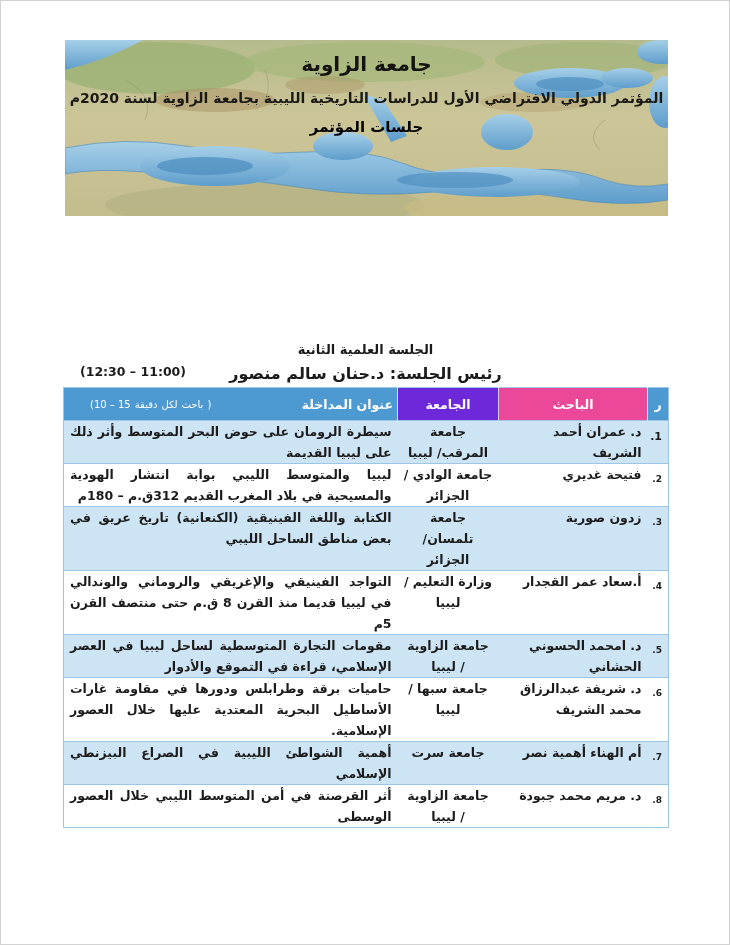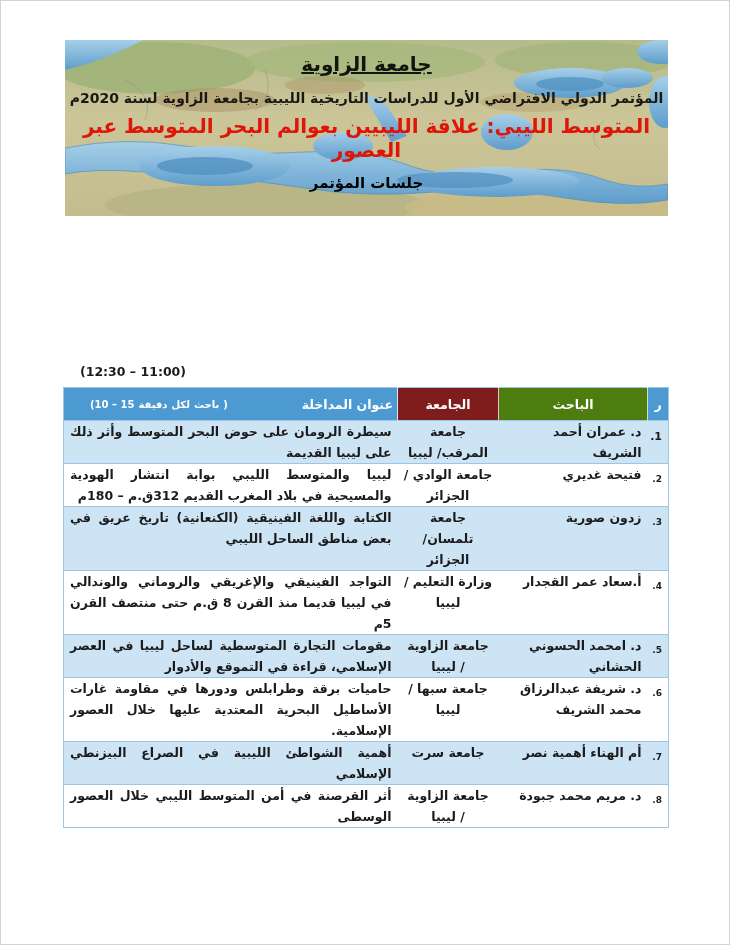--- a/index.html
+++ b/index.html
@@ -9,21 +9,21 @@
     box-shadow:inset 0 0 0 1px #d2d2d2;
   }
   
   #banner{position:absolute;left:65px;top:40px;width:603px;height:176px;}
   #banner svg{position:absolute;left:0;top:0;}
   .banner-text{
     position:absolute;left:0;top:0;width:100%;height:100%;
     display:flex;flex-direction:column;align-items:center;
     direction:rtl;text-align:center;font-weight:700;
   }
-  .bl1{margin-top:12px;font-size:20px;letter-spacing:.5px;color:#14130f;text-decoration:underline;}
+  .bl1{margin-top:12px;font-size:20px;letter-spacing:.5px;color:#14130f;}
   .bl2{margin-top:14px;font-size:14px;color:#1a1913;}
   .bl3{margin-top:8px;font-size:20px;}
   .bl4{margin-top:12px;font-size:15px;color:#000000;}
   
   .session{position:absolute;left:63px;width:605px;direction:rtl;text-align:center;font-weight:700;}
   #session-title{top:342px;font-size:13px;}
   #session-chair-row{top:364px;height:20px;}
   #session-time{position:absolute;left:17px;top:0;font-size:12.5px;direction:rtl;}
   
   #conf-table{
@@ -47,21 +47,21 @@
   #conf-table{border:1px solid #9cc5e6;}
   .td-num{text-align:center;font-size:9px;padding-top:5px !important;}
   tr.first-row .td-num{font-size:11px;}
   .td-res{}
   .td-uni{text-align:center;}
   .td-tit{text-align:justify;}
   .dur-wrap{display:flex;align-items:center;justify-content:space-between;}
   .dur-label{font-size:12.5px;margin-left:8px;}
   .dur-parts{
     direction:ltr;display:flex;gap:4px;align-items:center;
-    font-size:10px;font-weight:700;margin-left:22px;
+    font-size:10px;font-weight:400;margin-left:22px;
   }
 </style>
 </head>
 <body>
 
 <div id="page">
 
   <div id="banner">
     <svg width="603" height="176" viewBox="0 0 603 176" aria-hidden="true">
       <defs>
@@ -106,41 +106,42 @@
 
       <ellipse cx="140" cy="126" rx="48" ry="9" fill="#4f8fc0" opacity="0.75"></ellipse>
       <ellipse cx="390" cy="140" rx="58" ry="8" fill="#4f8fc0" opacity="0.7"></ellipse>
       <ellipse cx="505" cy="44" rx="34" ry="7" fill="#4f8fc0" opacity="0.7"></ellipse>
 
       <path d="M60,40 Q90,55 80,80 M200,30 Q210,55 190,70 M540,80 Q520,95 535,110" stroke="#8a8a6f" stroke-width="0.8" fill="none" opacity="0.5"></path>
     </svg>
     <div class="banner-text">
       <div class="bl1">جامعة الزاوية</div>
       <div class="bl2">المؤتمر  الدولي الافتراضي الأول للدراسات التاريخية الليبية بجامعة الزاوية لسنة 2020م</div>
-      <div class="bl3" id="banner-red-title" style="color: rgb(222, 21, 8);">المتوسط الليبي: علاقة الليبيين بعوالم البحر المتوسط عبر العصور</div>
       <div class="bl4">جلسات المؤتمر</div>
     </div>
   </div>
 
+  <div class="session" id="session-title">الجلسة العلمية الثانية</div>
   <div class="session" id="session-chair-row">
+    <span>رئيس الجلسة: د.حنان سالم منصور</span>
     <span id="session-time">(11:00 – 12:30)</span>
   </div>
 
   <table id="conf-table">
     <colgroup>
         <col class="c-num">
         <col class="c-res">
         <col class="c-uni">
         <col class="c-tit">
       </colgroup>
     <thead>
       <tr>
         <th style="background: rgb(77, 154, 210);">ر</th>
-        <th style="background: #4d7c0f;">الباحث</th>
-        <th style="background: #7f1d1d;">الجامعة</th>
+        <th style="background: #ec4899;">الباحث</th>
+        <th style="background: #6d28d9;">الجامعة</th>
         <th style="background: rgb(77, 154, 210);">
           <div class="dur-wrap">
             <span class="dur-label">عنوان المداخلة</span>
             <span class="dur-parts">
                 <span>(10 – 15</span>
                 <span>دقيقة</span>
                 <span>لكل</span>
                 <span>باحث</span>
                 <span>)</span>
               </span>

